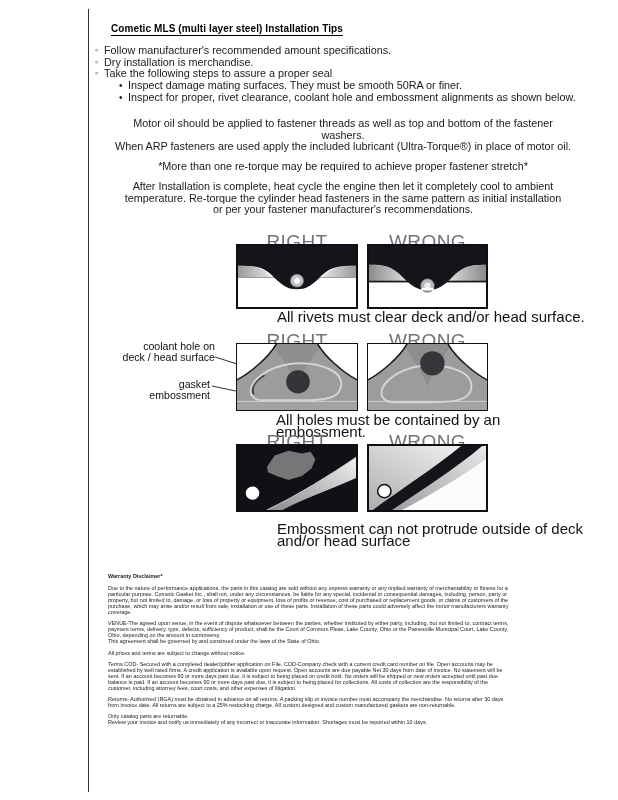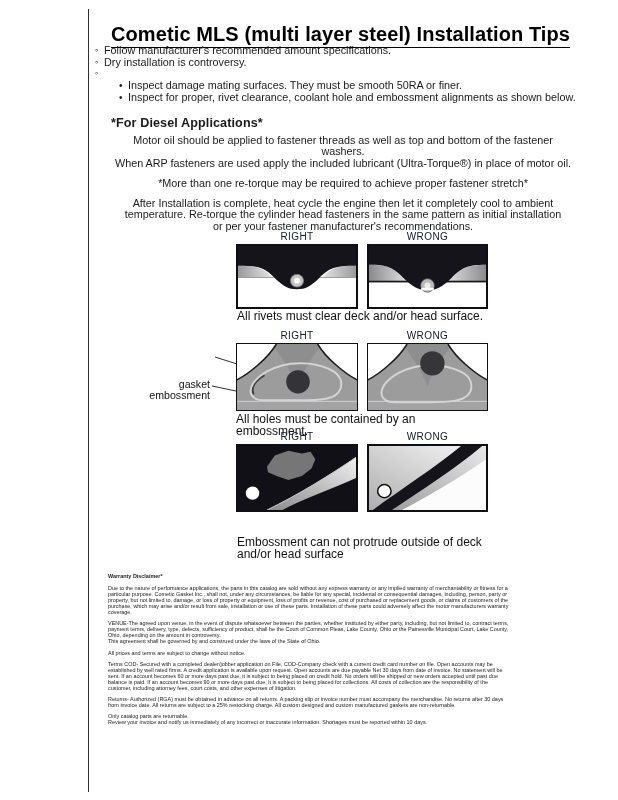--- a/index.html
+++ b/index.html
@@ -2,36 +2,36 @@
 <html><head>
 <meta charset="utf-8">
 <style>
   html,body { margin:0; padding:0; background:#ffffff; }
   #page {
     position:relative; width:618px; height:800px; background:#fff;
     font-family:"Liberation Sans","DejaVu Sans",sans-serif; color:#1a1a1a; overflow:hidden;
   }
   .vline { position:absolute; left:88px; top:9px; width:1px; height:783px; background:#2f2f2f; }
   .title {
-    position:absolute; left:111px; top:23px; font-size:20px; font-weight:bold; color:#000;
+    position:absolute; left:111px; top:23px; font-size:10px; font-weight:bold; color:#000;
     border-bottom:1.6px solid #000; padding-bottom:1px; letter-spacing:0.1px;
   }
   .bullets { position:absolute; left:95px; top:45px; font-size:10.8px; line-height:11.7px; }
   .b-row { display:flex; white-space:nowrap; }
   .b-mark { width:9px; flex:0 0 9px; font-size:9px; line-height:11.7px; }
   .b-row.sub { margin-left:24px; }
   .b-row.sub .b-mark { font-size:10px; }
   .diesel { position:absolute; left:111px; top:118px; width:464px; font-size:10.8px; line-height:11.7px; }
   .d-head { font-size:12.6px; font-weight:bold; margin-bottom:5px; letter-spacing:0.1px; }
   .d-p { margin:0 0 8px 0; white-space:pre-line;text-align:center; }
-  .dg-label { position:absolute; font-size:10px; text-align:center; letter-spacing:0.4px; color:#0f172a; }
+  .dg-label { position:absolute; font-size:19px; text-align:center; letter-spacing:0.4px; color:#737373; }
   .panel { position:absolute; border:2px solid #0e0e14; box-sizing:border-box; background:#fff; }
   .panel.panel2 { border-width:1.6px; }
   .panel svg { display:block; width:100%; height:100%; }
-  .dg-caption { position:absolute; font-size:12px; line-height:11.5px; color:#111; white-space:pre-line; }
+  .dg-caption { position:absolute; font-size:15px; line-height:11.5px; color:#111; white-space:pre-line;margin-left:40px; }
   .dg-caption.center { text-align:left; }
   .callout { position:absolute; font-size:10.6px; line-height:11.2px; text-align:right; white-space:pre-line; color:#111; }
   .leader { position:absolute; }
   .legal { position:absolute; left:108px; top:574px; width:403px; font-size:5.45px; line-height:5.9px; color:#222; }
   .legal .lg-h { font-weight:bold; margin:0 0 6.5px 0; }
   .legal p { margin:0 0 5.5px 0; white-space:pre-line; }
   .pagenum { position:absolute; left:387px; top:797px; font-size:14.5px; letter-spacing:0.3px; color:#a21caf; }
 </style>
 </head>
 <body>
@@ -42,37 +42,37 @@
 
   <div class="title">Cometic MLS (multi layer steel) Installation Tips</div>
 
   <div class="bullets">
     <div class="b-row">
       <span class="b-mark">◦</span>
       <span>Follow manufacturer's recommended amount specifications.</span>
     </div>
     <div class="b-row">
       <span class="b-mark">◦</span>
-      <span>Dry installation is controversy.</span>
+      <span>Dry installation is merchandise.</span>
     </div>
     <div class="b-row">
       <span class="b-mark">◦</span>
+      <span>Take the following steps to assure a proper seal</span>
     </div>
     <div class="b-row sub">
       <span class="b-mark">•</span>
       <span>Inspect damage mating surfaces.  They must be smooth 50RA or finer.</span>
     </div>
     <div class="b-row sub">
       <span class="b-mark">•</span>
       <span>Inspect for proper, rivet clearance, coolant hole and embossment alignments as shown below.</span>
     </div>
   </div>
 
   <div class="diesel">
-    <div class="d-head">*For Diesel Applications*</div>
     <div class="d-p">Motor oil should be applied to fastener threads as well as top and bottom of the fastener washers.
 When ARP fasteners are used apply the included lubricant (Ultra-Torque®) in place of motor oil.</div>
     <div class="d-p">*More than one re-torque may be required to achieve proper fastener stretch*</div>
     <div class="d-p">After Installation is complete, heat cycle the engine then let it completely cool to ambient
 temperature. Re-torque the cylinder head fasteners in the same pattern as initial installation
 or per your fastener manufacturer's recommendations.</div>
   </div>
 
   <div class="dg-label" style="left:236px;top:231px;width:122px;">RIGHT</div>
   <div class="dg-label" style="left:367px;top:231px;width:121px;">WRONG</div>
@@ -120,20 +120,22 @@
       <circle cx="61" cy="42" r="3.2" fill="#ededed"></circle>
       <rect x="54.5" y="44.5" width="13" height="2.6" fill="#ffffff"></rect>
     </svg>
   </div>
 
   <div class="dg-caption" style="left:237px;top:311px;">All rivets must clear deck and/or head surface.</div>
 
   <div class="dg-label" style="left:236px;top:330px;width:122px;">RIGHT</div>
   <div class="dg-label" style="left:367px;top:330px;width:121px;">WRONG</div>
 
+  <div class="callout" style="left:116px;top:341px;width:99px;">coolant hole on
+deck / head surface</div>
   <div class="callout" style="left:116px;top:379px;width:94px;text-align:right;">gasket embossment</div>
 
   <svg class="leader" style="left:210px;top:345px;" width="100" height="56" viewBox="0 0 100 56">
     <line x1="5" y1="12" x2="87" y2="38" stroke="#1a1a1a" stroke-width="0.9"></line>
     <line x1="2" y1="41" x2="45" y2="50" stroke="#1a1a1a" stroke-width="0.9"></line>
   </svg>
 
   <div class="panel panel2" style="left:236px;top:343px;width:122px;height:68px;">
     <svg viewBox="0 0 122 68" preserveAspectRatio="none">
       <rect x="0" y="0" width="122" height="68" fill="#9c9c9c"></rect>
@@ -199,21 +201,21 @@
           </linearGradient>
       </defs>
       <rect x="0" y="0" width="122" height="68" fill="url(#b4)"></rect>
       <path d="M122,14 V68 H34 C60,54 94,34 122,14 Z" fill="#fcfcfc"></path>
       <path d="M118,0 H122 V14 C94,34 60,54 34,68 H24 C55,47 90,24 118,0 Z" fill="url(#b5)"></path>
       <path d="M96,0 H118 C90,24 55,47 24,68 H4 C36,44 70,22 96,0 Z" fill="#14141a"></path>
       <circle cx="16" cy="48" r="7" fill="#ffffff" stroke="#111" stroke-width="1.6"></circle>
     </svg>
   </div>
 
-  <div class="dg-caption" style="left:237px;top:537px;">Embossment can not protrude outside of deck
+  <div class="dg-caption" style="left:237px;top:523px;">Embossment can not protrude outside of deck
 and/or head surface</div>
 
   <div class="legal">
     <p class="lg-h">Warranty Disclaimer*</p>
     <p>Due to the nature of performance applications, the parts in this catalog are sold without any express warranty or any implied warranty of merchantability or fitness for a particular purpose.  Cometic Gasket Inc., shall not, under any circumstances, be liable for any special, incidental or consequential damages, including, person, party or property, but not limited to, damage, or loss of property or equipment, loss of profits or revenue, cost of purchased or replacement goods, or claims of customers of the purchase, which may arise and/or result from sale, installation or use of these parts.  Installation of these parts could adversely affect the motor manufacturers warranty coverage.</p>
     <p>VENUE-The agreed upon venue, in the event of dispute whatsoever between the parties, whether instituted by either party, including, but not limited to, contract terms, payment terms, delivery, type, defects, sufficiency of product, shall be the Court of Common Pleas, Lake County, Ohio or the Painesville Municipal Court, Lake County, Ohio, depending on the amount in controversy.
 This agreement shall be governed by and construed under the laws of the State of Ohio.</p>
     <p>All prices and terms are subject to change without notice.</p>
     <p>Terms COD- Secured with a completed dealer/jobber application on File, COD-Company check with a current credit card number on file.  Open accounts may be established by well rated firms.  A credit application is available upon request.  Open accounts are due payable Net 30 days from date of invoice.  No statement will be sent.  If an account becomes 60 or more days past due, it is subject to being placed on credit hold.  No orders will be shipped or new orders accepted until past due balance is paid.  If an account becomes 90 or more days past due, it is subject to being placed for collections.  All costs of collection are the responsibility of the customer, including attorney fees, court costs, and other expenses of litigation.</p>
     <p>Returns- Authorized (RGA) must be obtained in advance on all returns.  A packing slip or invoice number must accompany the merchandise.  No returns after 30 days from invoice date.  All returns are subject to a 25% restocking charge.  All custom designed and custom manufactured gaskets are non-returnable.</p>

